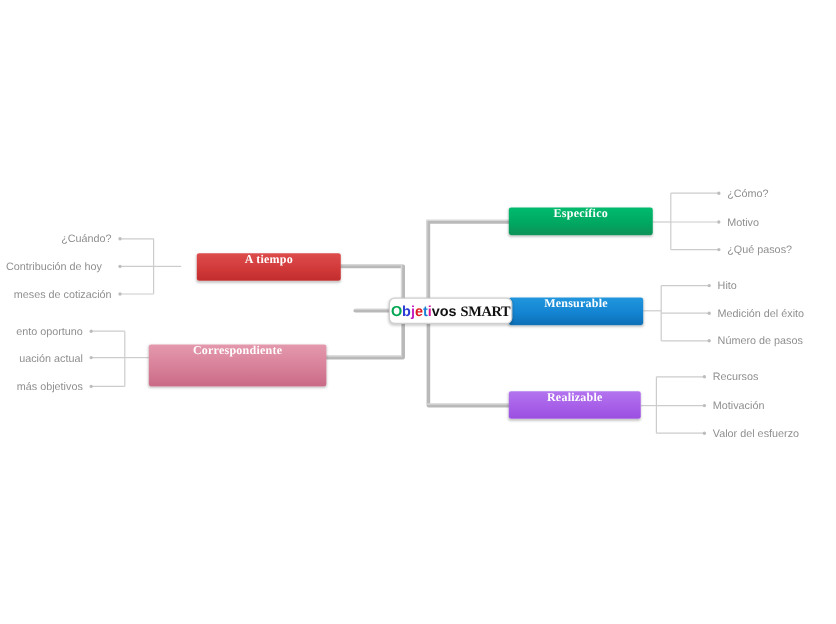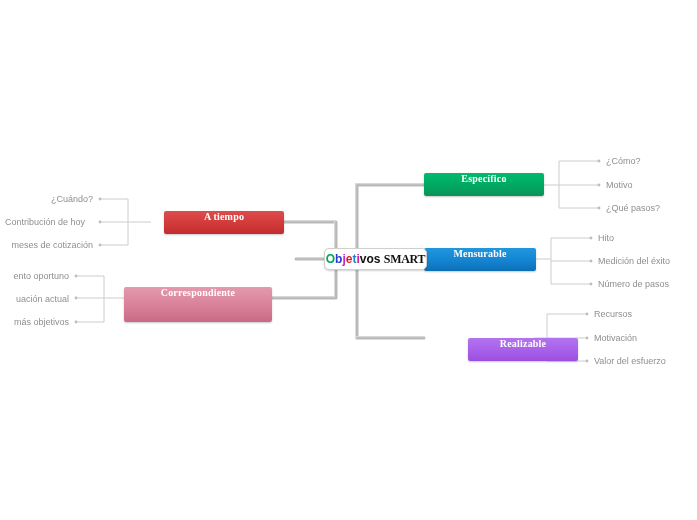--- a/index.html
+++ b/index.html
@@ -95,23 +95,22 @@
 
   .b-especifico {
     left: 424px; top: 173px; width: 120px; height: 23px;
     background: linear-gradient(180deg, #00bb6d 0%, #00a862 55%, #0f9257 100%);
   }
   .b-mensurable {
     left: 424px; top: 248px; width: 112px; height: 23px;
     background: linear-gradient(180deg, #2196dd 0%, #1384d2 55%, #0e6fb5 100%);
   }
   .b-realizable {
-    left: 424px; top: 338px; width: 110px; height: 23px;
+    left: 424px; top: 326px; width: 110px; height: 23px;
     background: linear-gradient(180deg, #b374ef 0%, #a75fe8 55%, #9b4fe0 100%);
-    margin-left: 44px;
   }
   .b-atiempo {
     left: 151px; top: 211px; width: 120px; height: 23px;
     background: linear-gradient(180deg, #dd4c4c 0%, #d23a3a 55%, #c12c2c 100%);
     margin-left: 13px;
   }
   .b-correspondiente {
     left: 124px; top: 287px; width: 148px; height: 35px;
     background: linear-gradient(180deg, #e499ad 0%, #d88099 55%, #c96a86 100%);
   }

